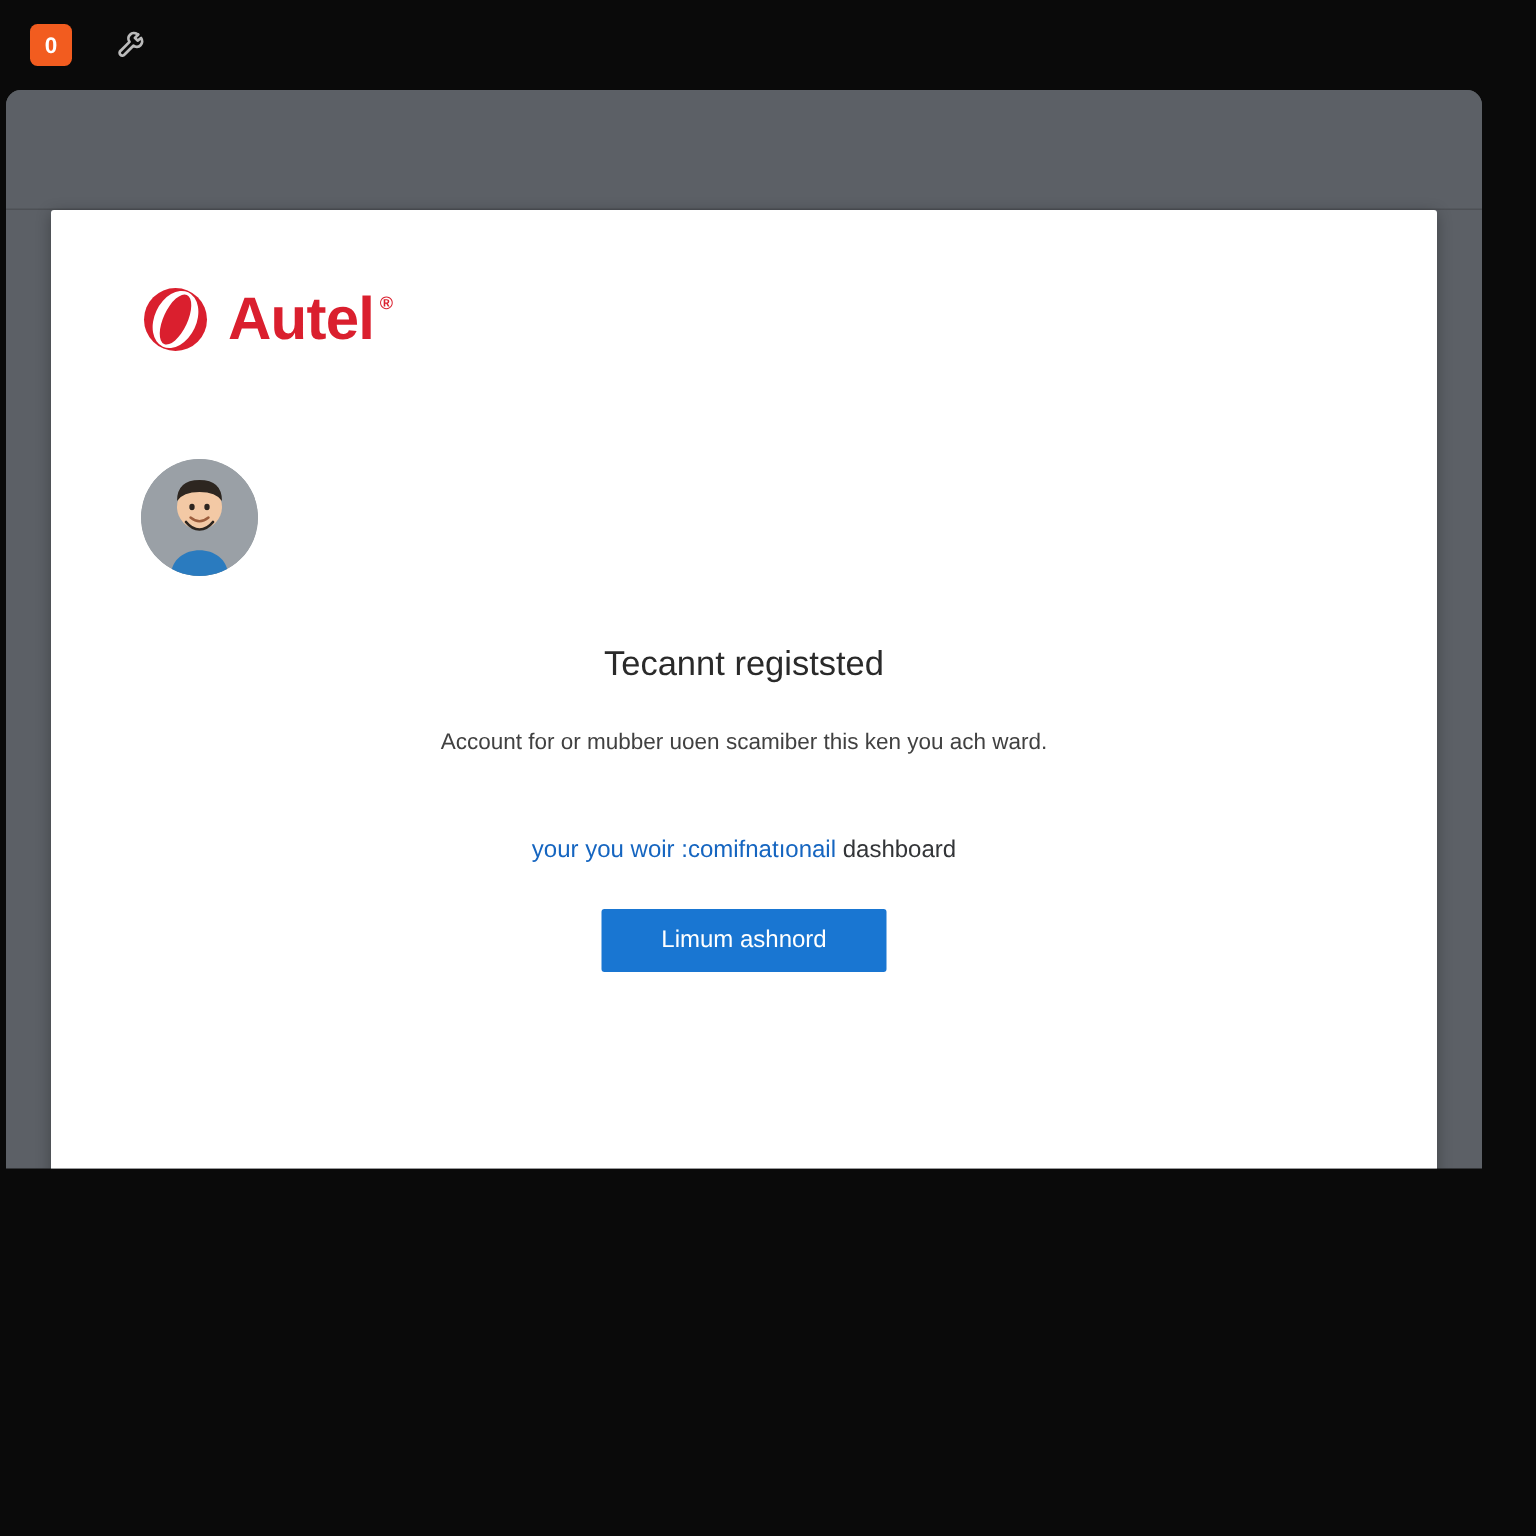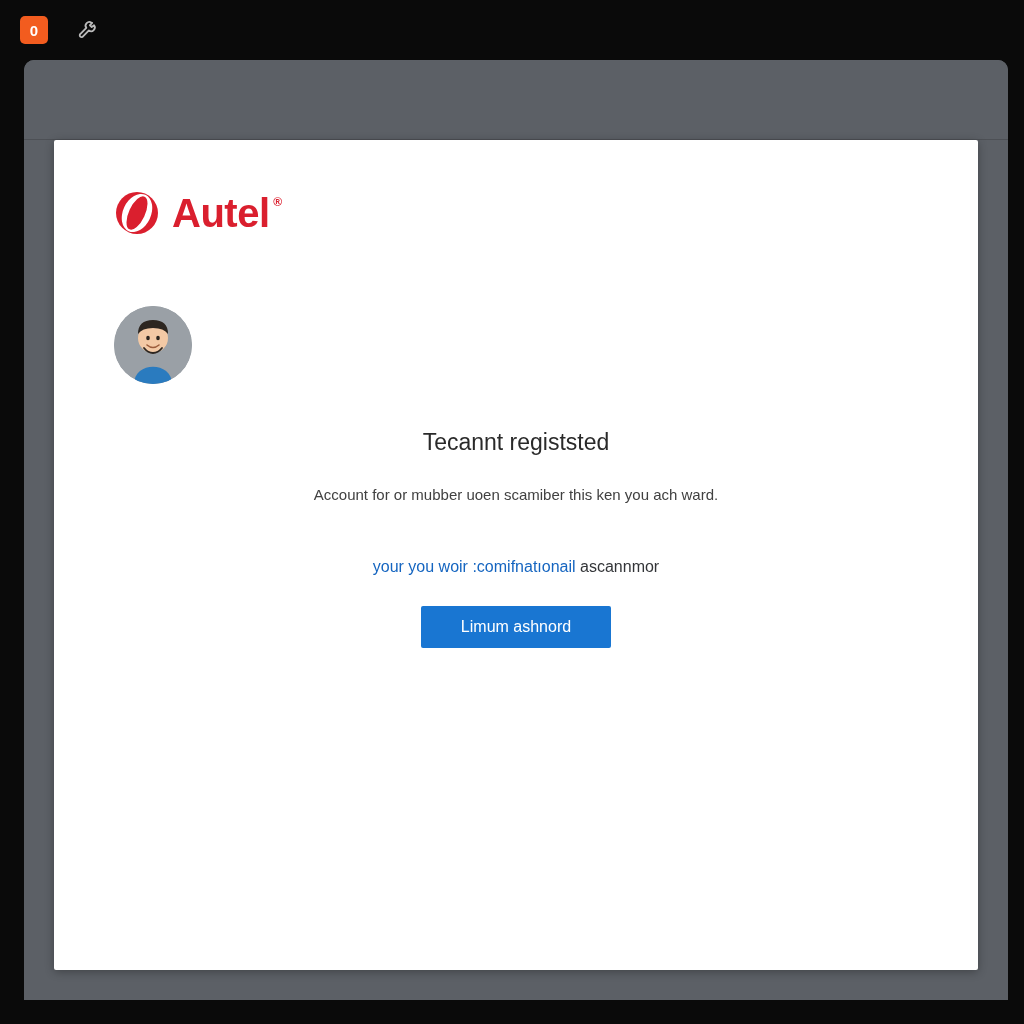--- a/index.html
+++ b/index.html
@@ -25,23 +25,23 @@
     font-weight: bold;
     display: flex;
     align-items: center;
     justify-content: center;
     font-size: 15px;
   }
   .tool-icon {
     color: #bbb;
   }
   .outer-frame {
-    margin: 0 24px;
+    margin: 0 4px;
     width: 984px;
-    height: 940px;
+    height: 719px;
     background: #5c6066;
     border-radius: 10px 10px 0 0;
     overflow: hidden;
   }
   .toolbar-strip {
     height: 80px;
     background: #5c6066;
     border-bottom: 1px solid #4d5055;
   }
   .content-area {
@@ -192,21 +192,21 @@
       </div>
 
       <div class="center-block">
 
         <div class="status-title">Tecannt registsted</div>
         <div class="status-text">Account for or mubber uoen scamiber this ken you ach ward.</div>
 
         <div class="link-line">
           <span>your you woir</span>
           <span>:comifnatıonail</span>
-          <span class="link-dark">ascannmor</span>
+          <span class="link-dark">dashboard</span>
         </div>
 
         <button class="primary-btn">Limum ashnord</button>
       </div>
 
     </div>
   </div>
 </div>
 
 </body></html>

